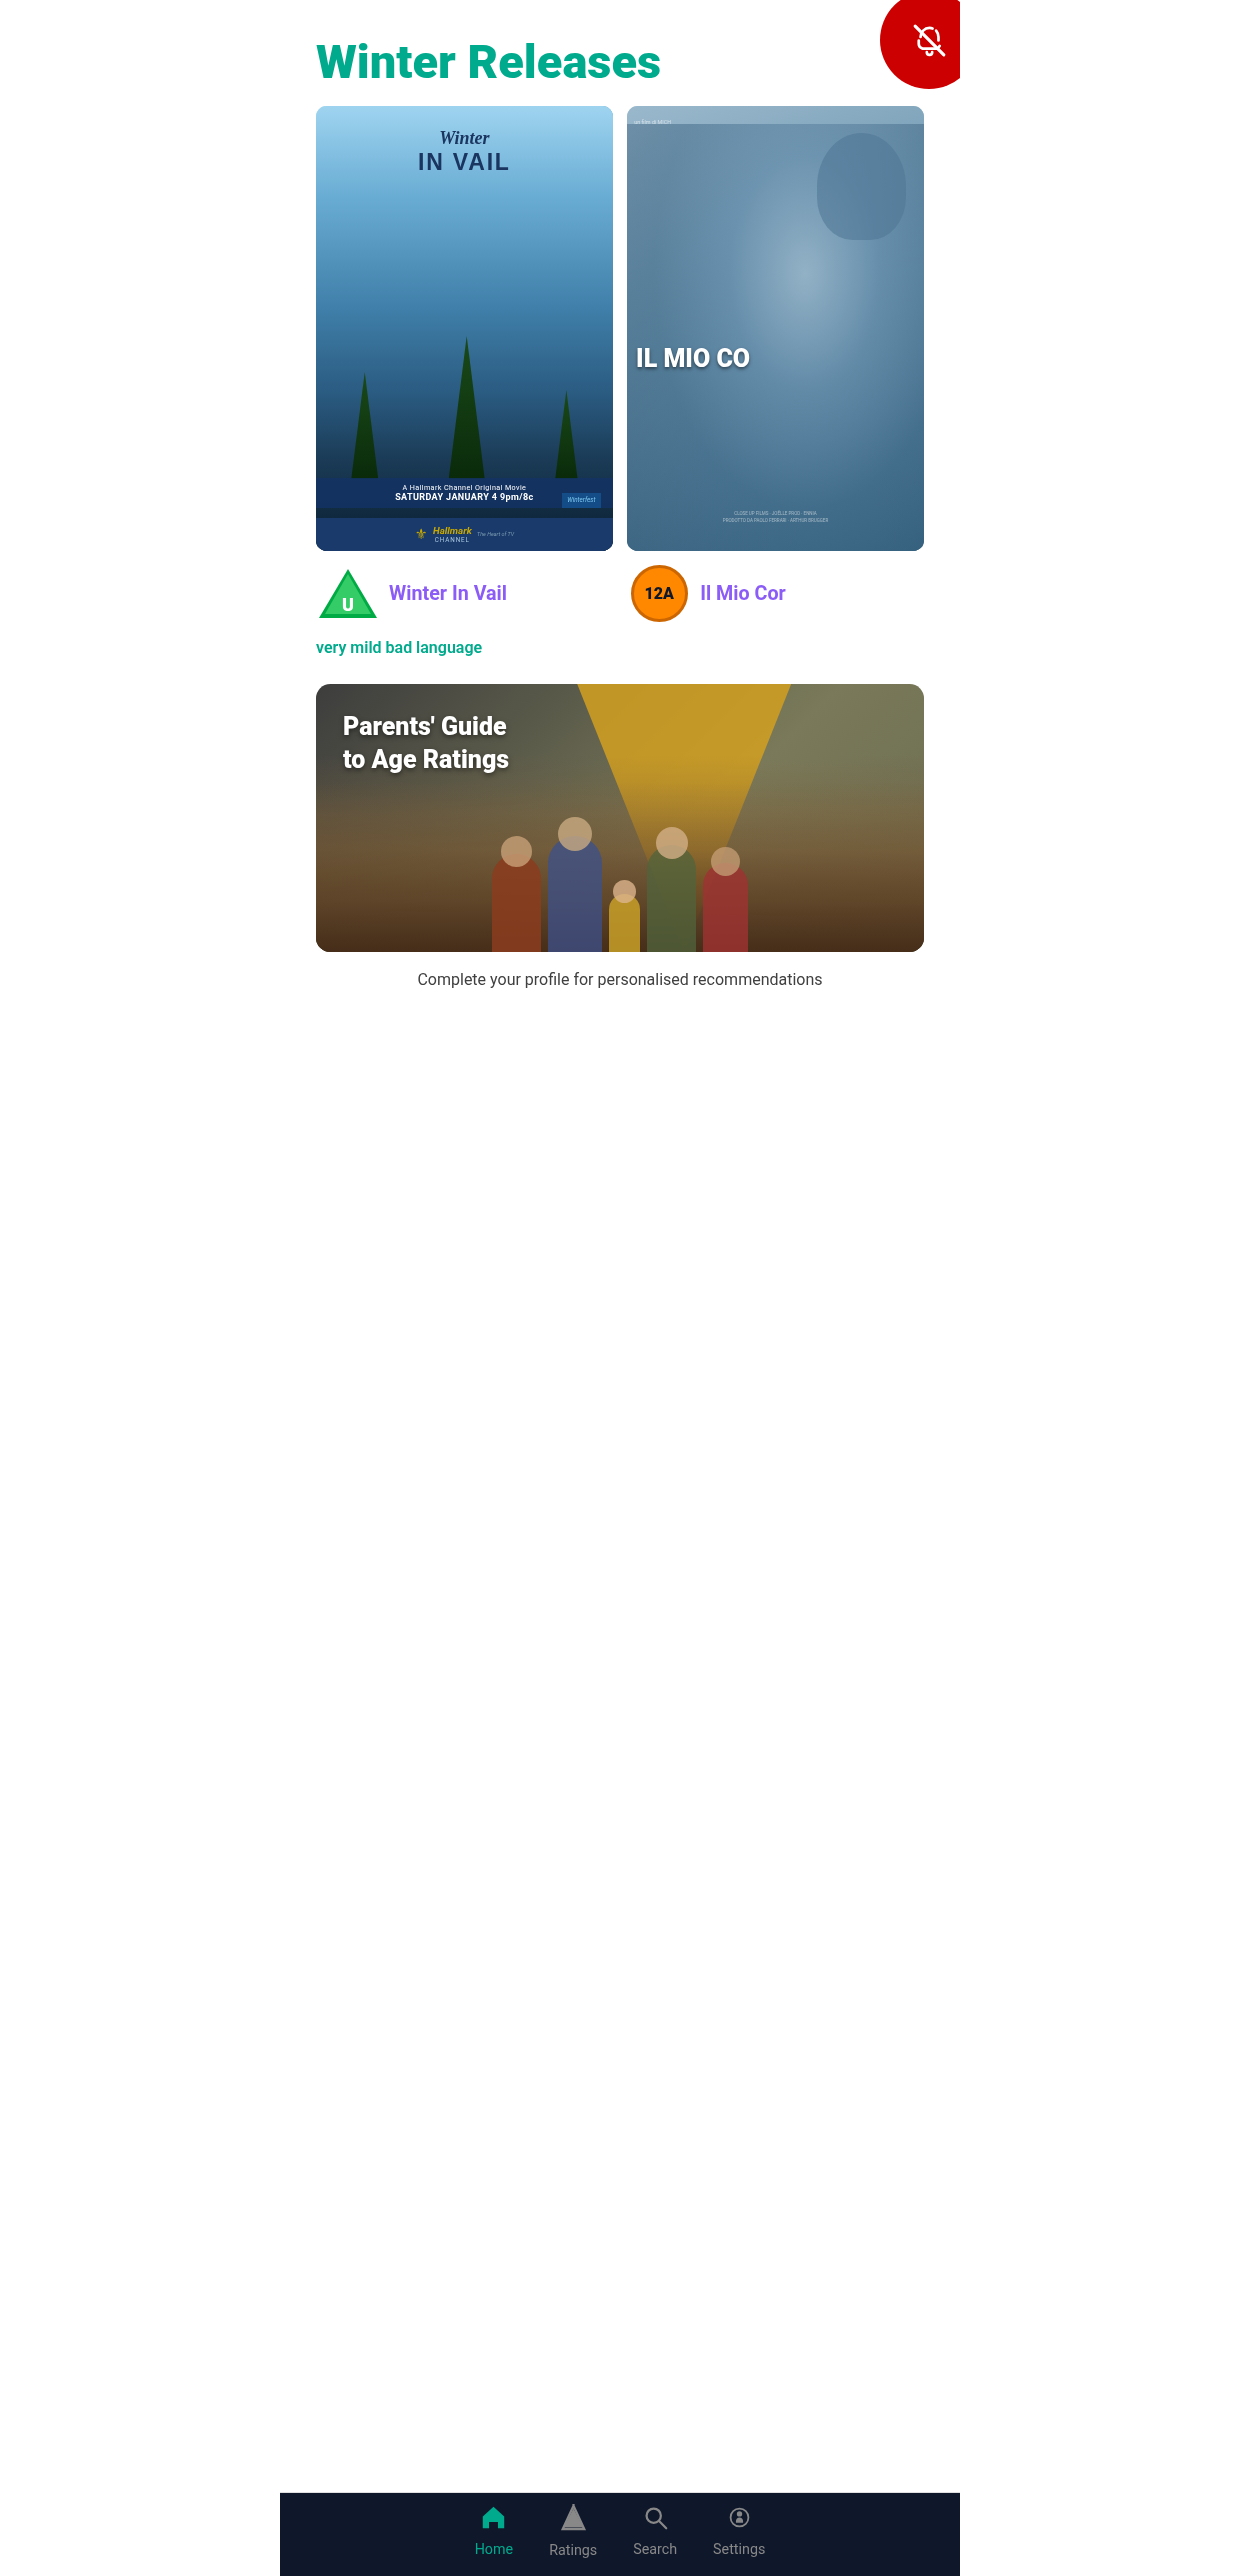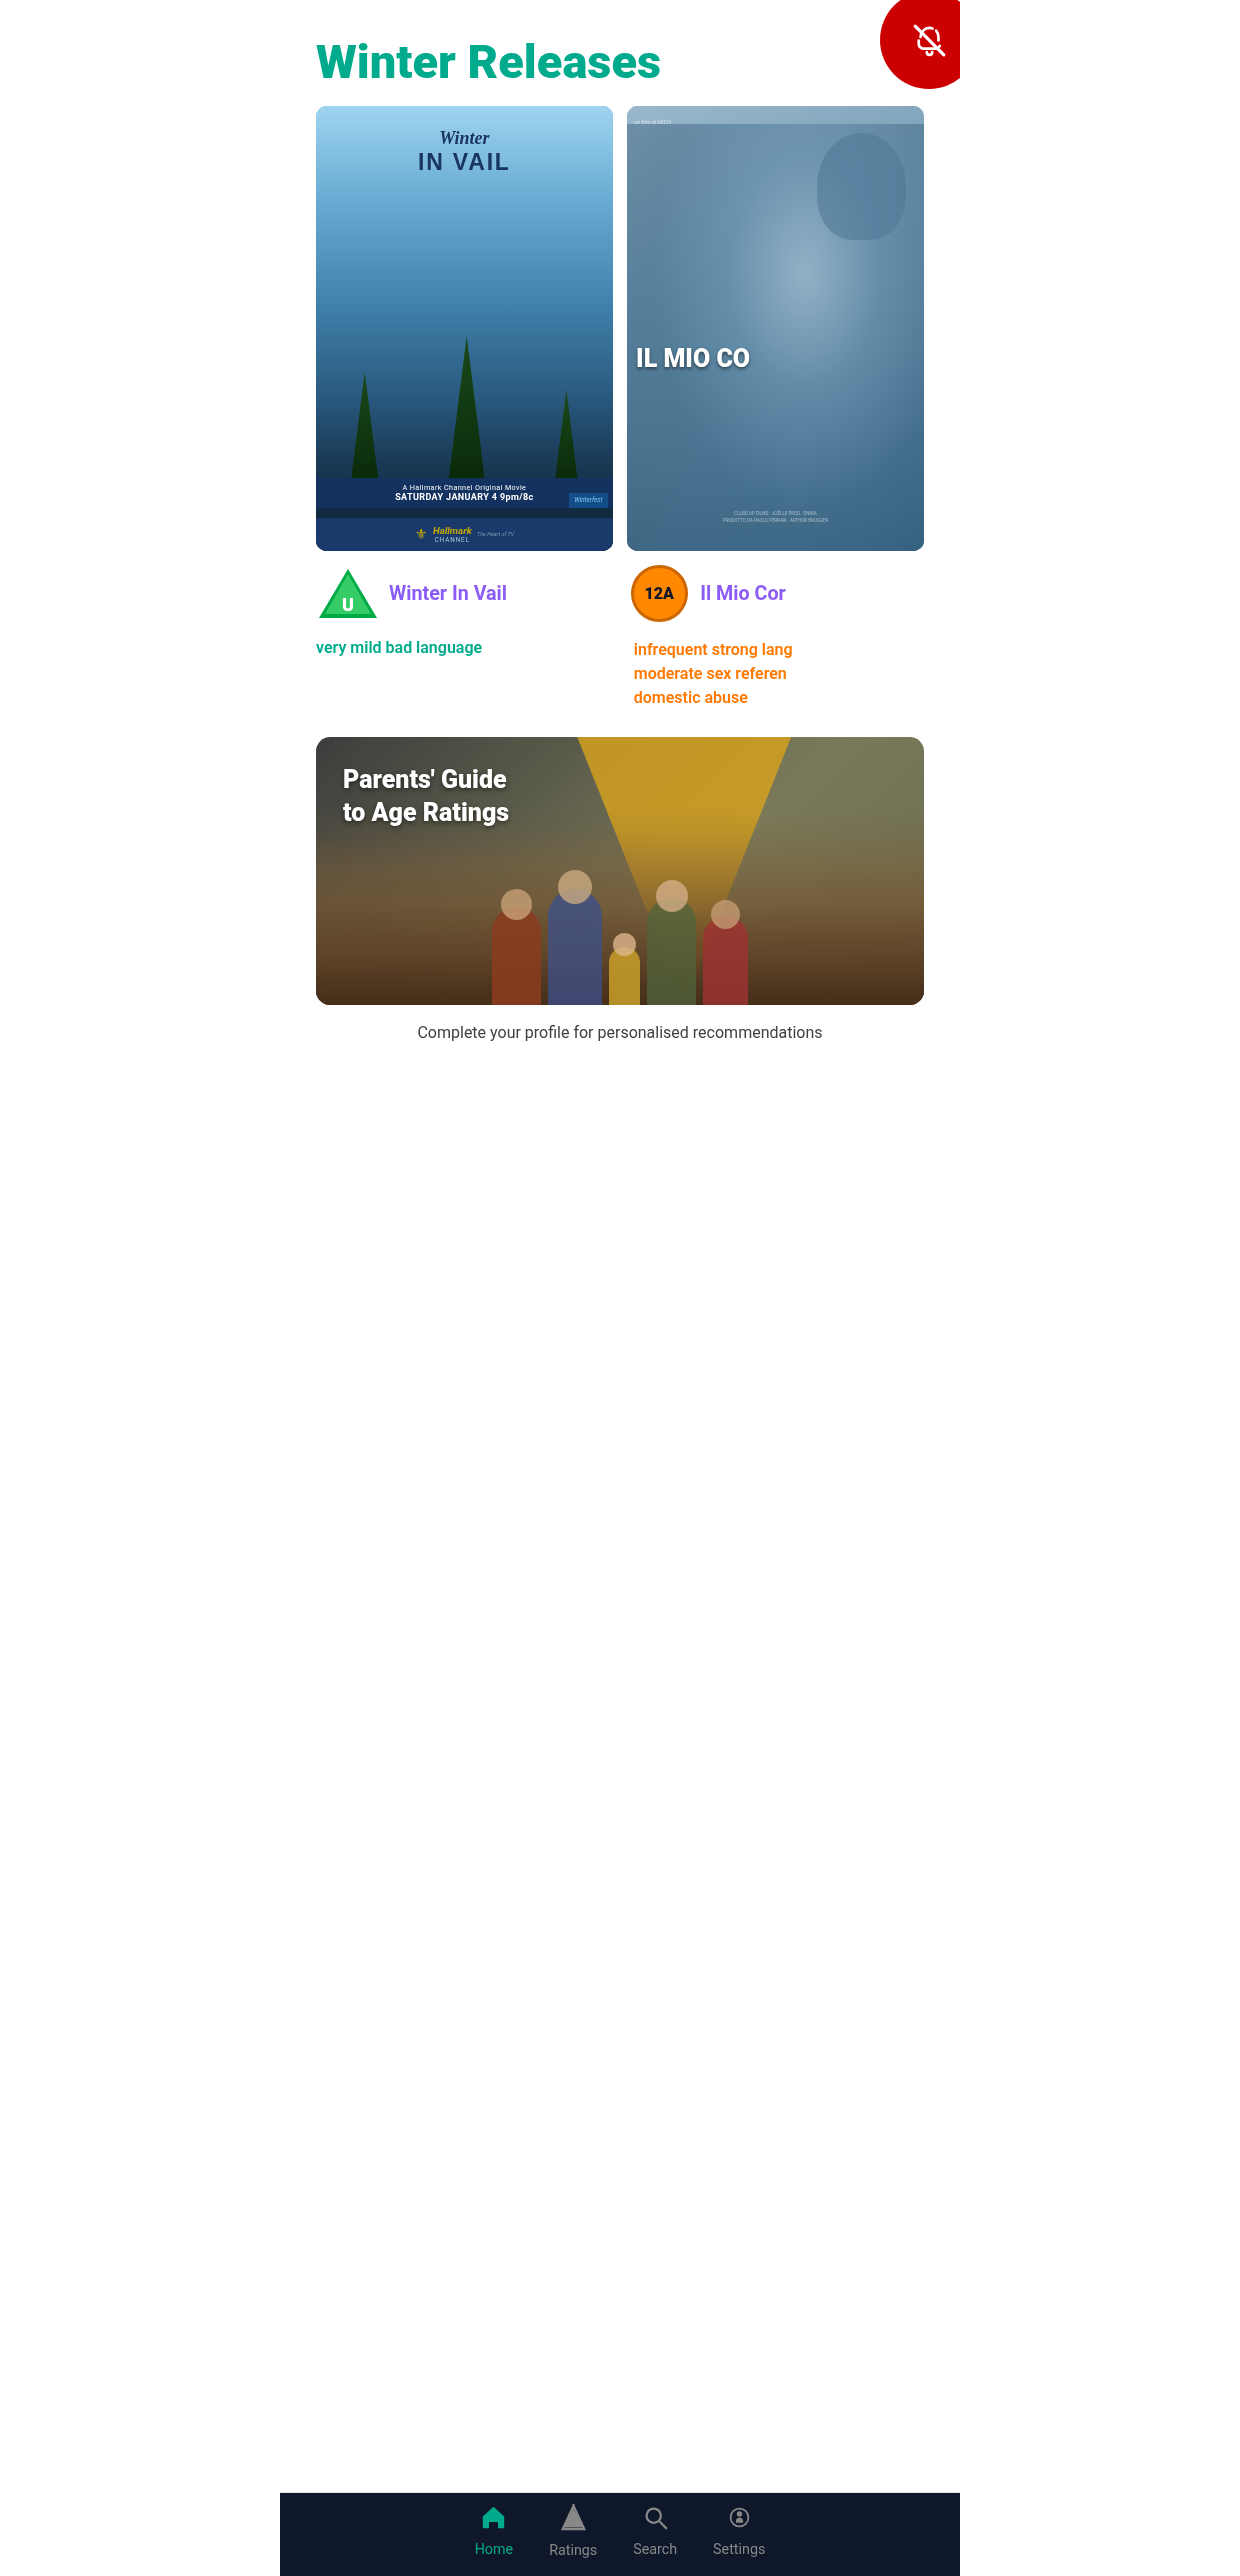--- a/index.html
+++ b/index.html
@@ -405,21 +405,21 @@
             <div>
               <div style="color:#c8a800;font-size:9.8px;font-style:italic;font-weight:bold;">Hallmark</div>
               <div style="color:#aac8e0;font-size:6.3px;letter-spacing:0.9px;">CHANNEL</div>
             </div>
             <div style="color:#7a9ab0;font-size:5.4px;text-align:right;">
               <div style="font-style:italic;">The Heart of TV</div>
             </div>
           </div>
         </div>
 
-        <div style="position:absolute;bottom:43px;right:5px;z-index:6;background:rgba(20,80,140,0.9);border-radius:0;padding:3.6px 5.4px;">
+        <div style="position:absolute;bottom:43px;right:12px;z-index:6;background:rgba(20,80,140,0.9);border-radius:0;padding:3.6px 5.4px;">
           <div style="color:#7ec8f0;font-size:6.3px;font-style:italic;">Winterfest</div>
         </div>
       </div>
     </div>
 
     <div class="movie-info">
 
       <div class="u-badge">
         <div class="u-triangle"></div>
         <div class="u-triangle-inner"></div>
@@ -462,25 +462,20 @@
       </div>
       <span class="movie-title">Il Mio Cor</span>
     </div>
   </div>
 
 </div>
 
 <div class="content-warnings">
   <div class="warnings-left">
     <span class="warning-text-green">very mild bad language</span>
-  </div>
-  <div class="warnings-right">
-    <div class="warning-text">infrequent strong lang</div>
-    <div class="warning-text">moderate sex referen</div>
-    <div class="warning-text">domestic abuse</div>
   </div>
 </div>
 
 <div class="guide-banner">
   <div class="guide-banner-bg">
 
     <div class="guide-yellow-triangle"></div>
 
     <div class="family-scene"></div>
 

